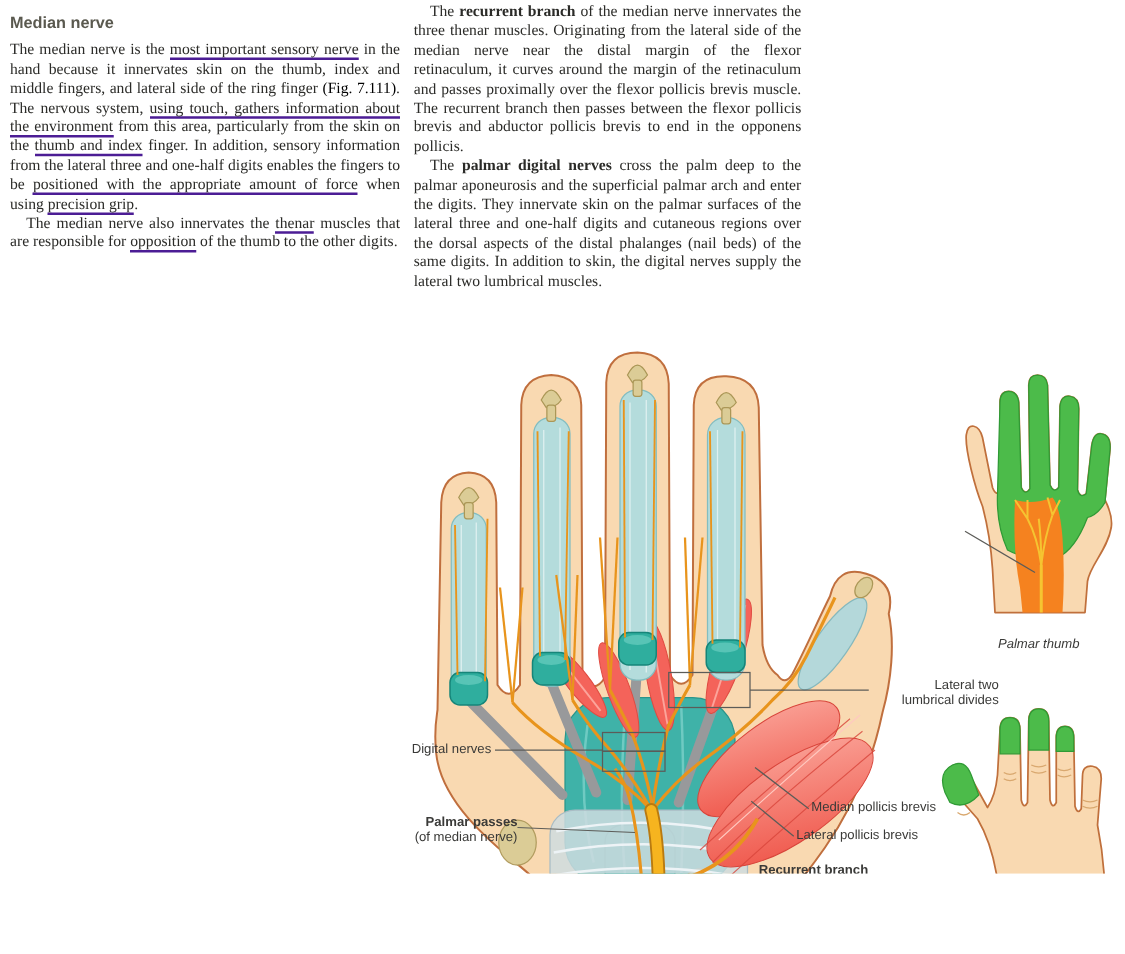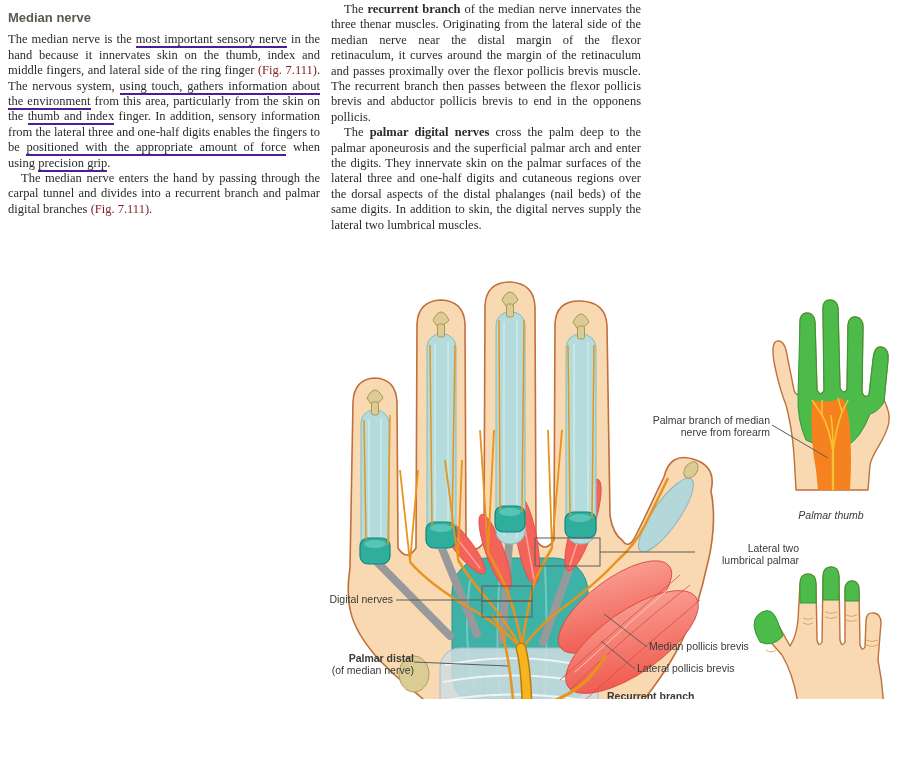--- a/index.html
+++ b/index.html
@@ -9,21 +9,21 @@
   .col{position:absolute;text-align:justify;color:#2b2b28;
        font-size:12.5px;line-height:15.4px;}
   .col-left{left:8px;top:10px;width:312px;}
   .col-right{left:331px;top:2px;width:310px;}
   .heading{font-family:"Liberation Sans", sans-serif;font-weight:bold;
            font-size:13px;color:#5a594f;margin:0 0 7px 0;}
   .para{margin:0;}
   .ind{text-indent:13px;}
   .u-red{border-bottom:2px solid #4c1d95;}
   .b{font-weight:bold;}
-  .figref{color:#7f1d1d;}
+  .figref{color:#000000;}
   
   .fig-svg{position:absolute;left:330px;top:270px;width:570px;height:493px;}
   .fig-label{position:absolute;font-family:"Liberation Sans", sans-serif;
              font-size:10.5px;line-height:11.5px;color:#3a3a38;}
   .fig-label .bld{font-weight:bold;}
   .r{text-align:right;}
   .c{text-align:center;}
   .it{font-style:italic;}
   
   .hscroll{position:absolute;left:0;top:752px;width:900px;height:11px;
@@ -31,21 +31,21 @@
   .hthumb{position:absolute;left:0;top:0;width:295px;height:11px;background:#a2a7aa;}
 </style>
 </head>
 <body>
 
 <div class="page">
 
   <div class="col col-left">
     <h2 class="heading">Median nerve</h2>
     <p class="para"><span>The median nerve is the </span><span class="u-red">most important sensory nerve</span><span> in the hand because it innervates skin on the thumb, index and middle fingers, and lateral side of the ring finger </span><span class="figref">(Fig. 7.111)</span><span>. The nervous system, </span><span class="u-red">using touch, gathers information about the environment</span><span> from this area, particularly from the skin on the </span><span class="u-red">thumb and index</span><span> finger. In addition, sensory information from the lateral three and one-half digits enables the fingers to be </span><span class="u-red">positioned with the appropriate amount of force</span><span> when using </span><span class="u-red">precision grip</span><span>.</span></p>
-    <p class="para ind"><span>The median nerve enters the hand by passing through the carpal tunnel and divides into a recurrent branch and palmar digital branches </span><span class="figref">(Fig. 7.111)</span><span>.</span></p>
+    <p class="para ind"><span>The median nerve also innervates the </span><span class="u-red">thenar</span><span> muscles that are responsible for </span><span class="u-red">opposition</span><span> of the thumb to the other digits.</span></p>
   </div>
 
   <div class="col col-right">
     <p class="para ind"><span>The </span><span class="b">recurrent branch</span><span> of the median nerve innervates the three thenar muscles. Originating from the lateral side of the median nerve near the distal margin of the flexor retinaculum, it curves around the margin of the retinaculum and passes proximally over the flexor pollicis brevis muscle. The recurrent branch then passes between the flexor pollicis brevis and abductor pollicis brevis to end in the opponens pollicis.</span></p>
     <p class="para ind"><span>The </span><span class="b">palmar digital nerves</span><span> cross the palm deep to the palmar aponeurosis and the superficial palmar arch and enter the digits. They innervate skin on the palmar surfaces of the lateral three and one-half digits and cutaneous regions over the dorsal aspects of the distal phalanges (nail beds) of the same digits. In addition to skin, the digital nerves supply the lateral two lumbrical muscles.</span></p>
   </div>
 
   <svg class="fig-svg" viewBox="330 270 570 493">
     <defs>
       <linearGradient id="gThenar" x1="0" y1="1" x2="1" y2="0">
@@ -256,50 +256,46 @@
       <line x1="444" y1="716" x2="518" y2="716"></line>
       <line x1="772" y1="425" x2="828" y2="458"></line>
     </g>
   </svg>
 
   <div class="fig-label r" style="left:300px;top:594px;width:93px;">
     <span>Digital nerves</span>
   </div>
 
   <div class="fig-label r" style="left:312px;top:653px;width:102px;">
-    <div class="bld">Palmar distal</div>
+    <div class="bld">Palmar passes</div>
     <div>(of median nerve)</div>
   </div>
 
   <div class="fig-label r bld" style="left:352px;top:710px;width:90px;">
     <span>Median nerve</span>
   </div>
 
   <div class="fig-label" style="left:699px;top:543px;width:100px;text-align:right;">
     <div>Lateral two</div>
-    <div>lumbrical palmar</div>
+    <div>lumbrical divides</div>
   </div>
 
   <div class="fig-label" style="left:649px;top:641px;width:120px;">
     <span>Median pollicis brevis</span>
   </div>
 
   <div class="fig-label" style="left:637px;top:663px;width:130px;">
     <span>Lateral pollicis brevis</span>
   </div>
 
   <div class="fig-label" style="left:607px;top:691px;width:110px;">
     <div class="bld">Recurrent branch</div>
     <div>(of median nerve)</div>
   </div>
 
-  <div class="fig-label r" style="left:636px;top:415px;width:134px;">
-    <div>Palmar branch of median</div>
-    <div>nerve from forearm</div>
-  </div>
 
   <div class="fig-label c it" style="left:794px;top:510px;width:74px;">
     <span>Palmar thumb</span>
   </div>
 
   <div class="hscroll">
     <div class="hthumb"></div>
   </div>
 
 </div>

